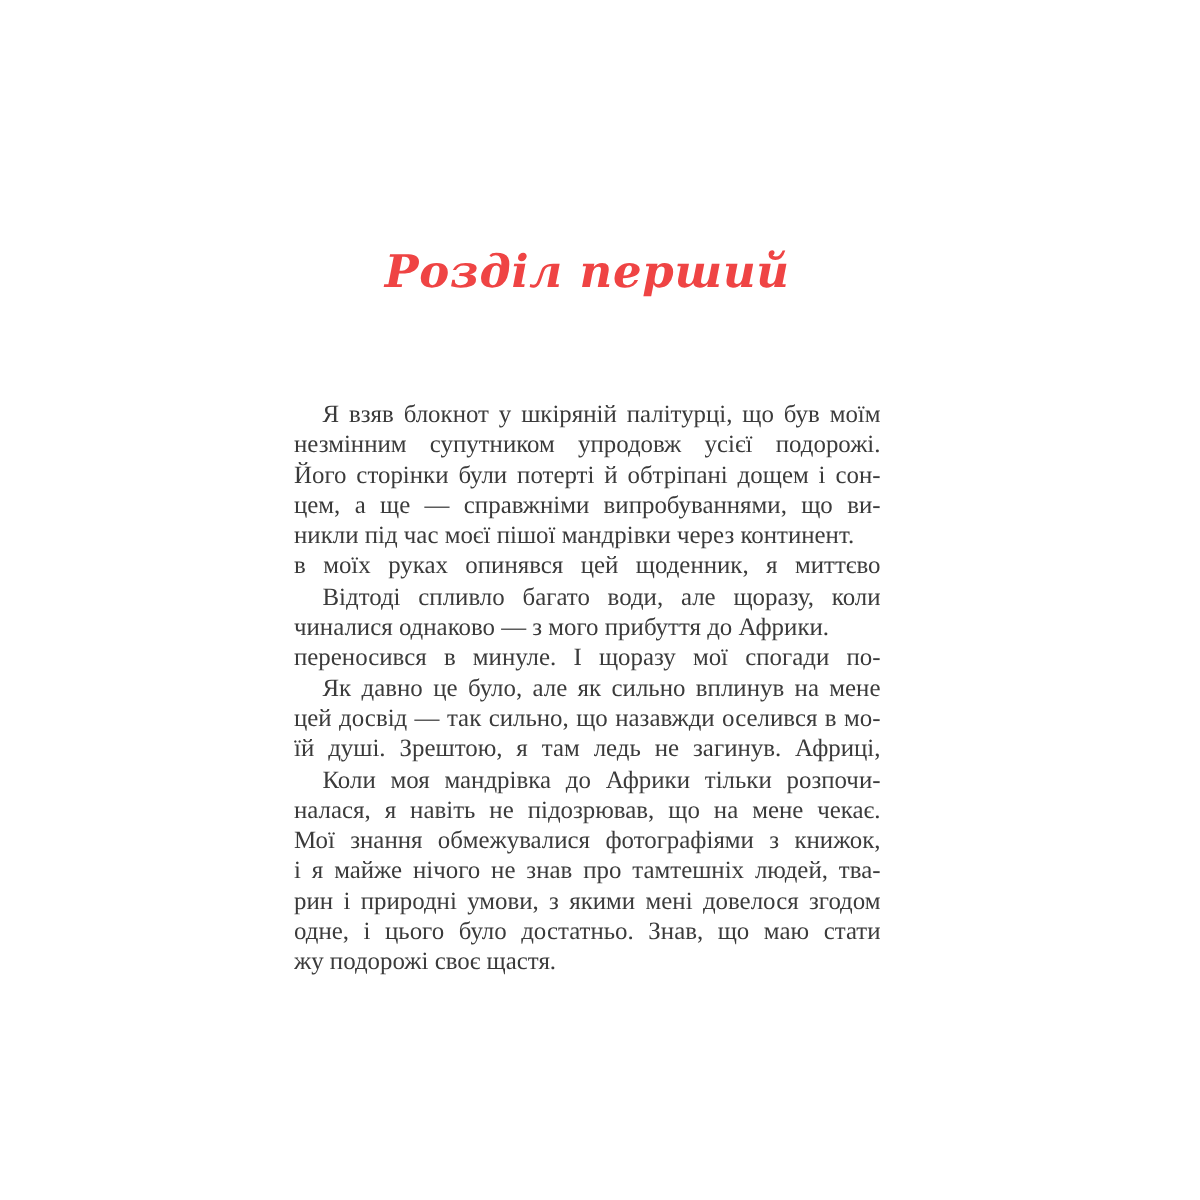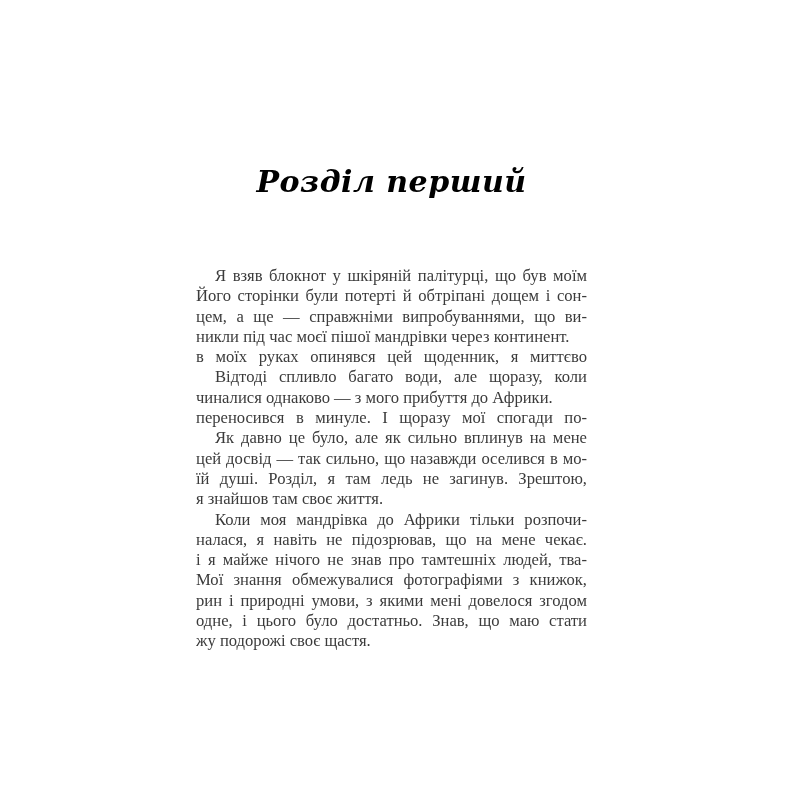--- a/index.html
+++ b/index.html
@@ -24,21 +24,21 @@
     left: 196px;
     top: 160px;
     width: 391px;
     margin: 0;
     text-align: center;
     font-family: "DejaVu Serif", serif;
     font-style: italic;
     font-weight: bold;
     font-size: 30px;
     line-height: 44px;
-    color: #000000;
+    color: #ef4444;
     letter-spacing: 0.5px;
   }
   .body-text {
     position: absolute;
     left: 196px;
     top: 266px;
     width: 391px;
     font-size: 16.6px;
     color: #3b3b3b;
   }
@@ -67,43 +67,43 @@
 <body>
 
 <div class="book-page">
 
   <h1 class="chapter-title">Розділ перший</h1>
 
   <div class="body-text">
 
     <div class="paragraph">
       <div class="line first">Я взяв блокнот у шкіряній палітурці, що був моїм</div>
+      <div class="line">незмінним супутником упродовж усієї подорожі.</div>
       <div class="line">Його сторінки були потерті й обтріпані дощем і сон-</div>
       <div class="line">цем, а ще — справжніми випробуваннями, що ви-</div>
       <div class="line last">никли під час моєї пішої мандрівки через континент.</div>
     </div>
 
     <div class="paragraph">
       <div class="line">в моїх руках опинявся цей щоденник, я миттєво</div>
       <div class="line first">Відтоді спливло багато води, але щоразу, коли</div>
       <div class="line last">чиналися однаково — з мого прибуття до Африки.</div>
       <div class="line">переносився в минуле. І щоразу мої спогади по-</div>
     </div>
 
     <div class="paragraph">
       <div class="line first">Як давно це було, але як сильно вплинув на мене</div>
       <div class="line">цей досвід — так сильно, що назавжди оселився в мо-</div>
-      <div class="line">їй душі. Розділ, я там ледь не загинув. Зрештою,</div>
-      <div class="line last">я знайшов там своє життя.</div>
+      <div class="line">їй душі. Зрештою, я там ледь не загинув. Африці,</div>
     </div>
 
     <div class="paragraph">
       <div class="line first">Коли моя мандрівка до Африки тільки розпочи-</div>
       <div class="line">налася, я навіть не підозрював, що на мене чекає.</div>
+      <div class="line">Мої знання обмежувалися фотографіями з книжок,</div>
       <div class="line">і я майже нічого не знав про тамтешніх людей, тва-</div>
-      <div class="line">Мої знання обмежувалися фотографіями з книжок,</div>
       <div class="line">рин і природні умови, з якими мені довелося згодом</div>
       <div class="line">одне, і цього було достатньо. Знав, що маю стати</div>
       <div class="line last">жу подорожі своє щастя.</div>
     </div>
 
   </div>
 </div>
 
 </body></html>

